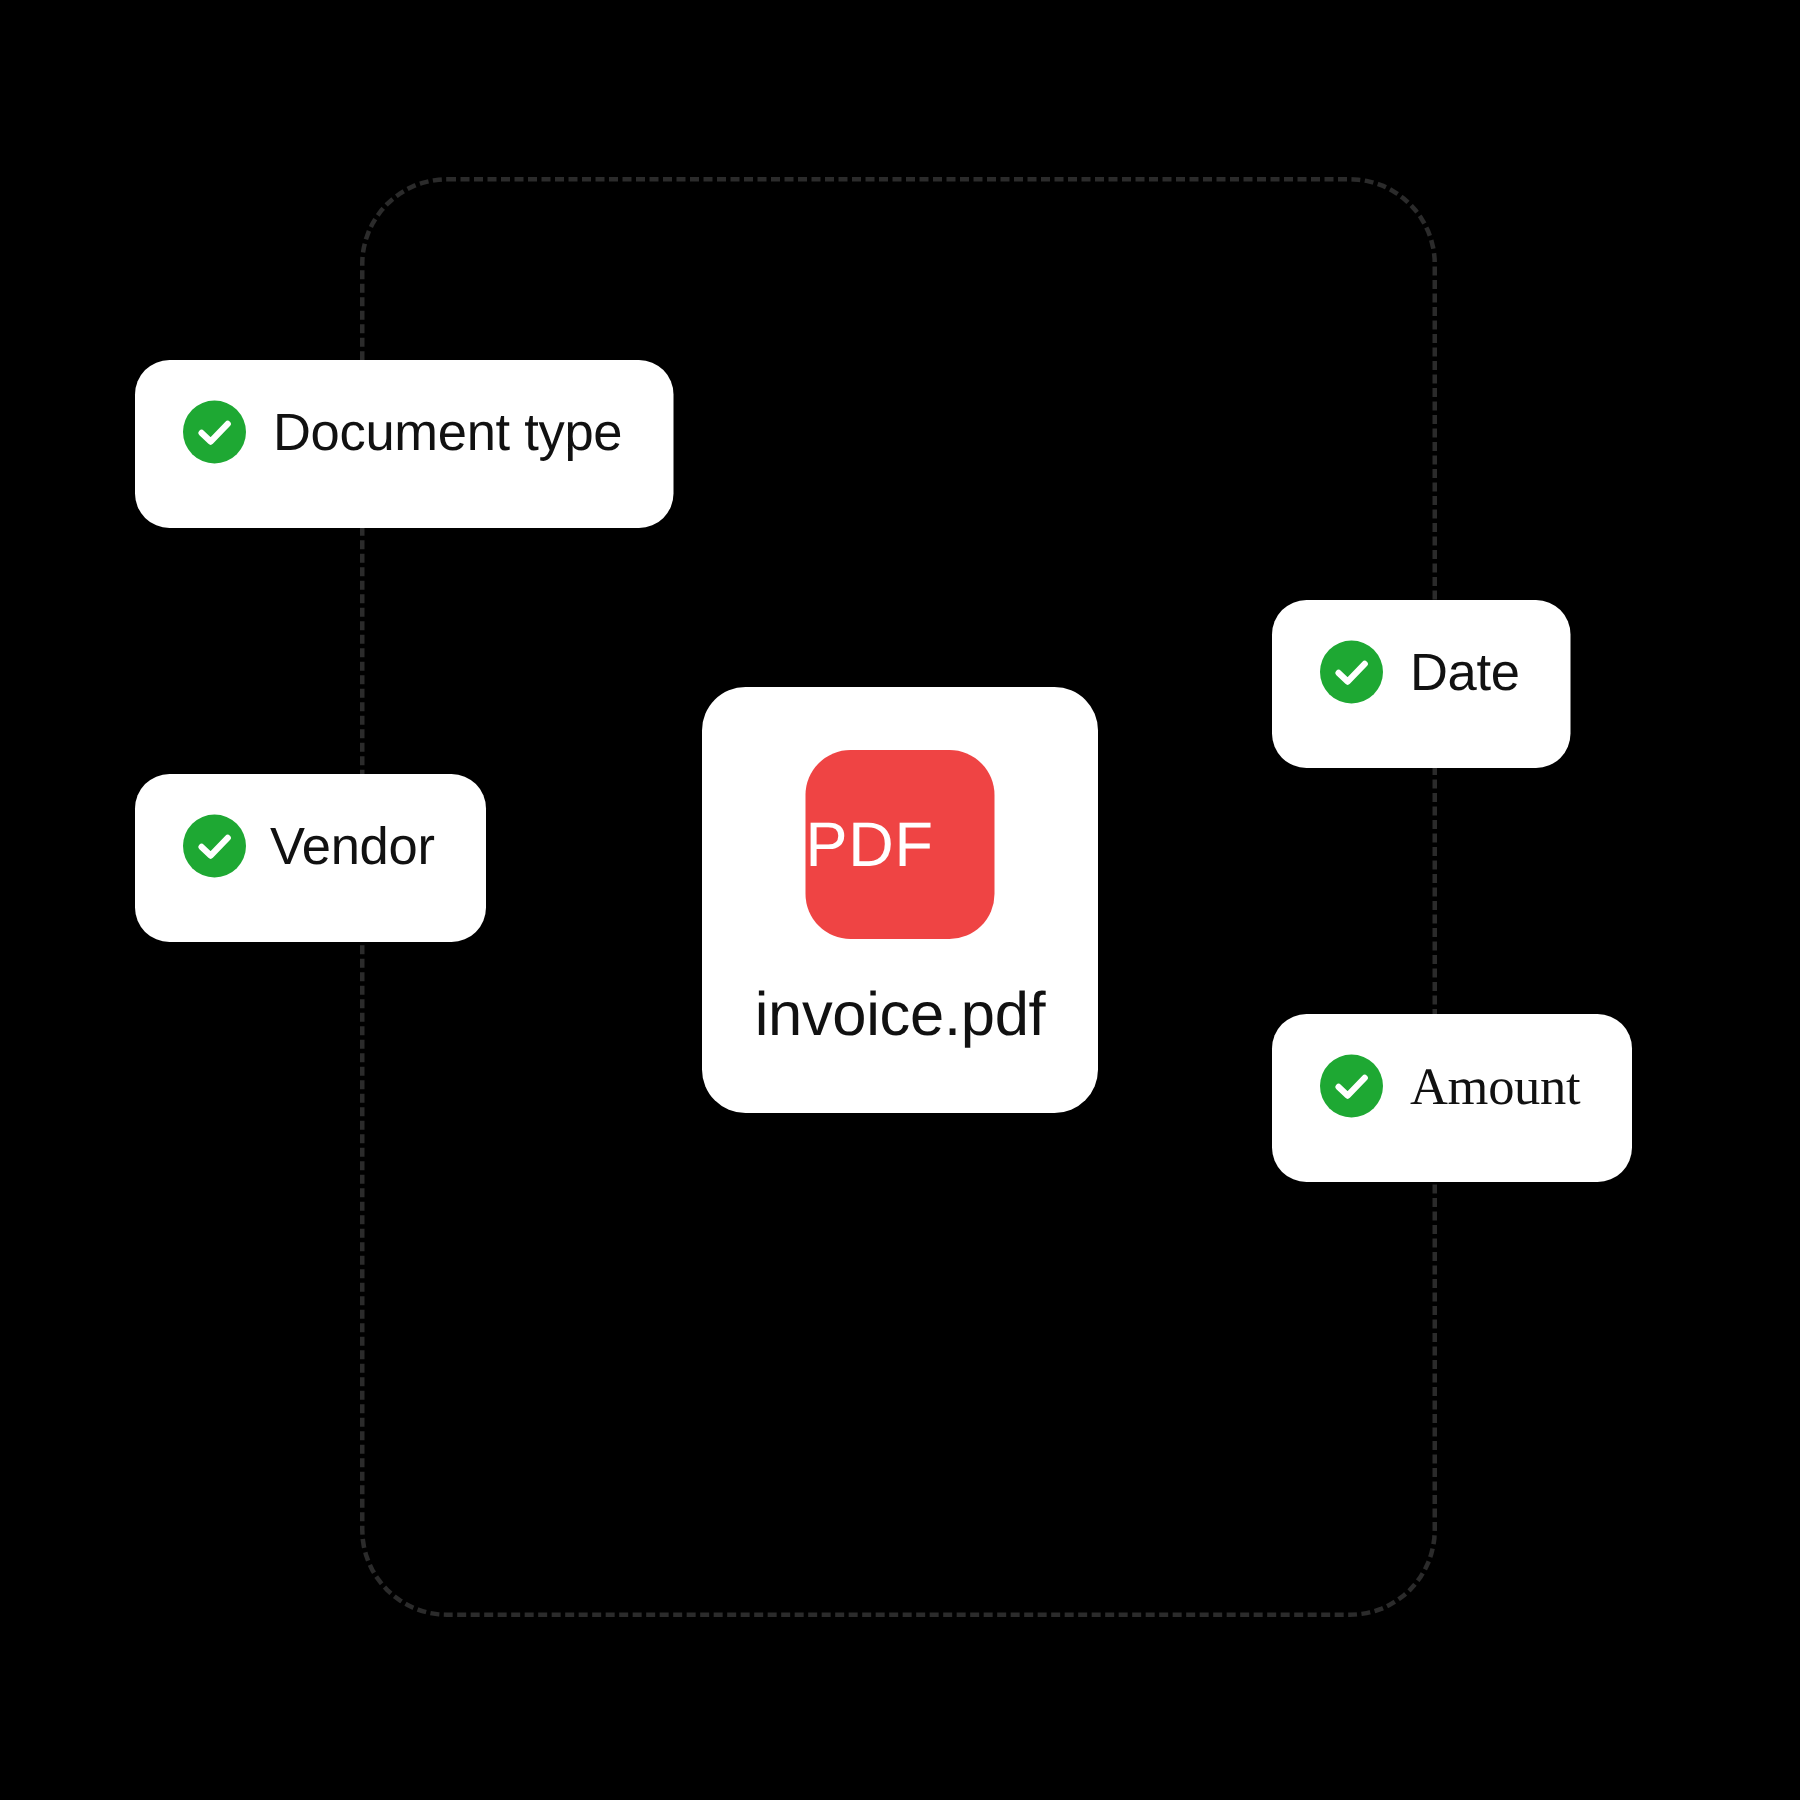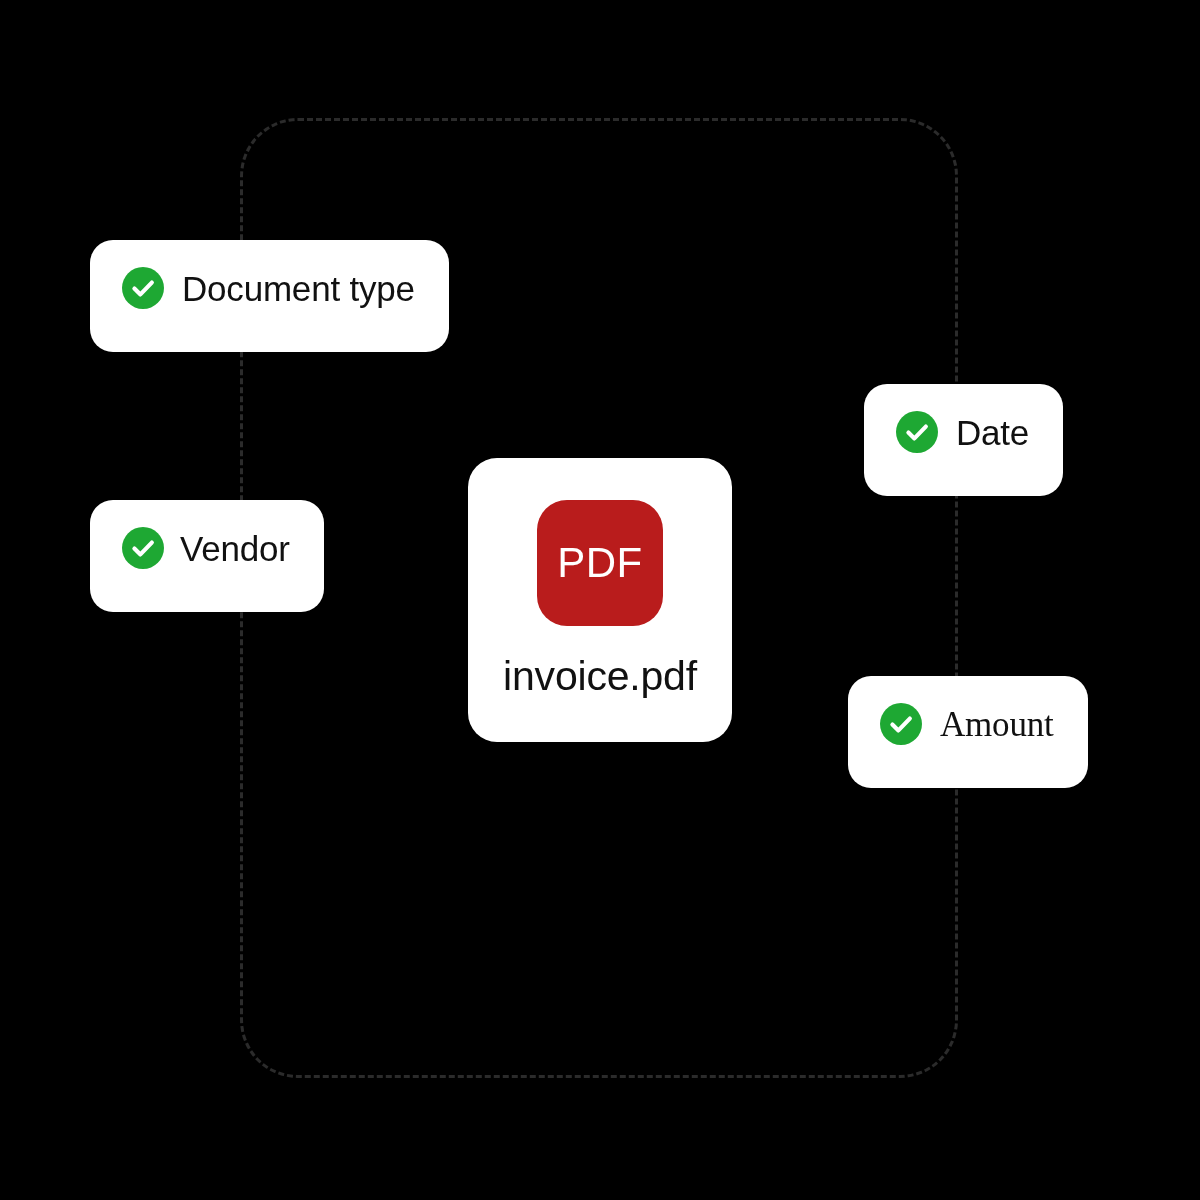--- a/index.html
+++ b/index.html
@@ -51,22 +51,22 @@
   .chip-label {
     font-size: 35px;
     line-height: 1;
     color: #111111;
     letter-spacing: -0.2px;
     font-weight: 400;
   }
 
   
   .chip--doctype { left: 90px;  top: 240px; }
-  .chip--vendor  { left: 90px;  top: 500px; gap: 16px; }
-  .chip--date    { left: 848px; top: 384px; margin-left: 16px; }
+  .chip--vendor  { left: 90px;  top: 516px; gap: 16px; }
+  .chip--date    { left: 848px; top: 400px; }
   .chip--amount  { left: 848px; top: 676px; font-family: Liberation Serif, serif; }
 
   
   .check-circle {
     width: 42px;
     height: 42px;
     flex: 0 0 42px;
     border-radius: 50%;
     background: #1EA833;
     display: flex;
@@ -88,24 +88,23 @@
     display: flex;
     flex-direction: column;
     align-items: center;
     justify-content: flex-start;
     padding-top: 42px;
   }
   .pdf-badge {
     width: 126px;
     height: 126px;
     border-radius: 30px;
-    background: #b91c1c;
+    background: #ef4444;
     display: flex;
     align-items: center;
-    justify-content: center;
   }
   .pdf-badge-text {
     color: #ffffff;
     font-size: 42px;
     font-weight: 500;
     letter-spacing: 0.5px;
     line-height: 1;
   }
   .file-name {
     margin-top: 30px;

